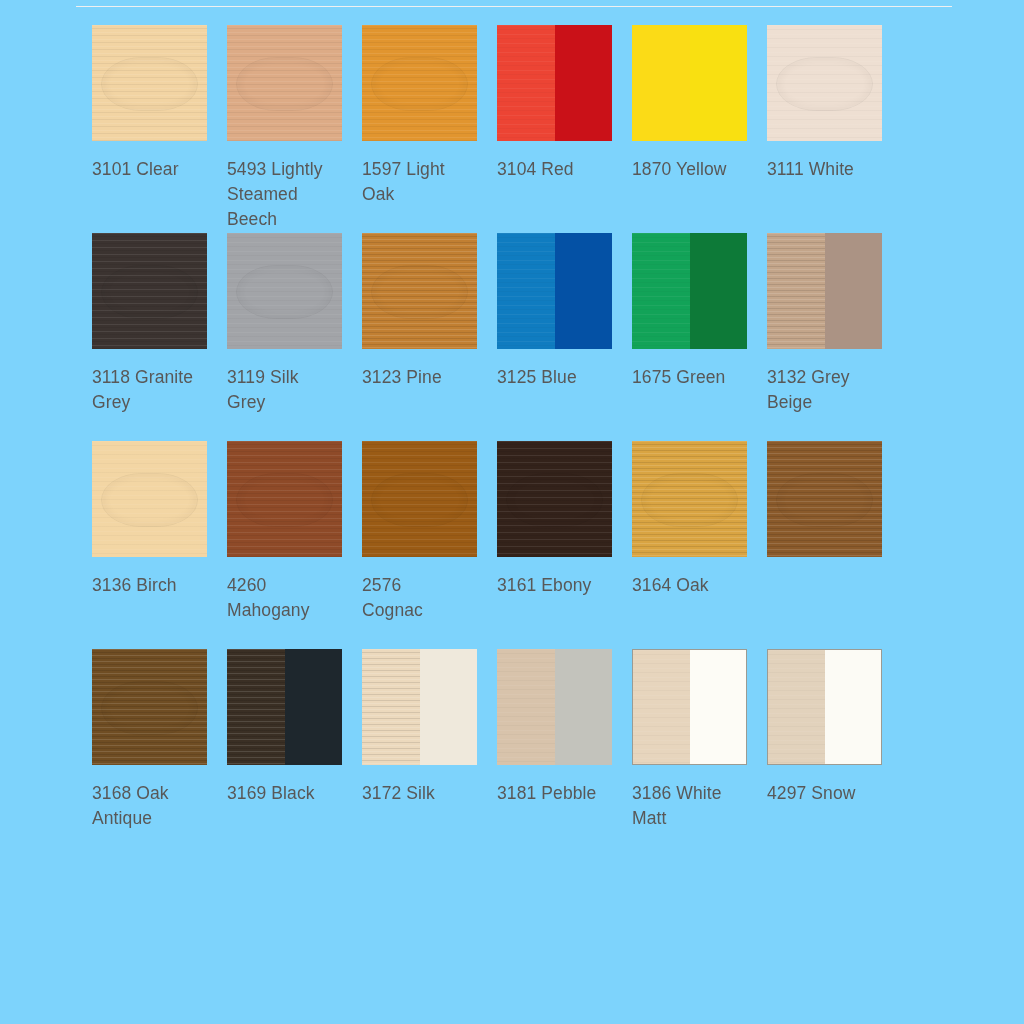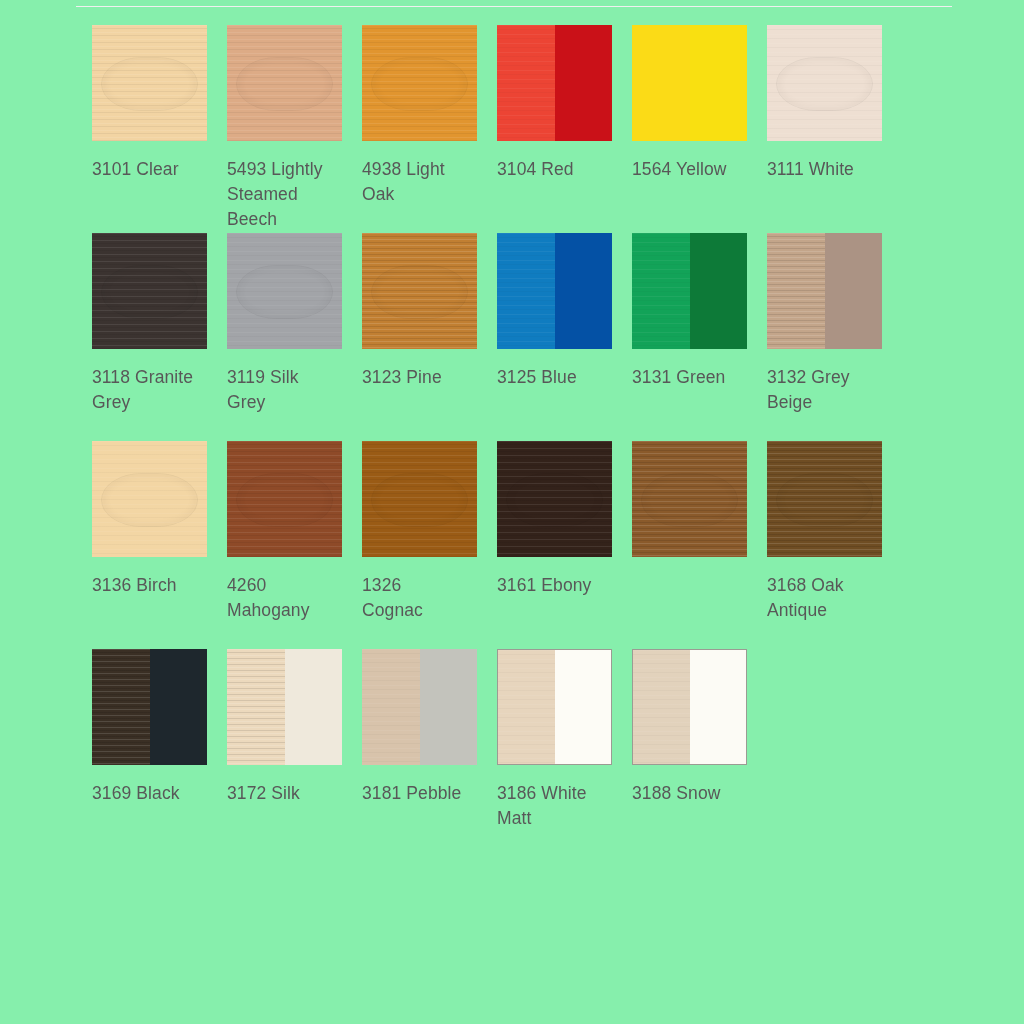--- a/index.html
+++ b/index.html
@@ -13,21 +13,21 @@
     height: 1024px;
     font-family: "Liberation Sans", sans-serif;
     -webkit-font-smoothing: antialiased;
     overflow: hidden;
   }
 
   .page {
     position: relative;
     width: 1024px;
     height: 1024px;
-    background: #86efac;
+    background: #7dd3fc;
   }
 
   .top-rule {
     position: absolute;
     left: 76px;
     top: 6px;
     width: 876px;
     height: 1px;
     background: #f0f0f0;
   }
@@ -160,40 +160,40 @@
         </div>
         <div class="label">5493 Lightly
 Steamed
 Beech</div>
       </div>
       <div class="swatch-cell">
         <div class="swatch" style="background: rgb(225, 149, 47);">
           <div class="grain "></div>
           <div class="cathedral"></div>
         </div>
-        <div class="label">4938 Light
+        <div class="label">1597 Light
 Oak</div>
       </div>
       <div class="swatch-cell">
         <div class="swatch">
           <div class="half left" style="background: rgb(236, 68, 52);">
             <div class="grain soft"></div>
           </div>
           <div class="half right" style="background: rgb(202, 17, 24);"></div>
         </div>
         <div class="label">3104 Red</div>
       </div>
       <div class="swatch-cell">
         <div class="swatch">
           <div class="half left" style="background: rgb(251, 219, 23);">
             <div class="grain none"></div>
           </div>
           <div class="half right" style="background: rgb(249, 224, 17);"></div>
         </div>
-        <div class="label">1564 Yellow</div>
+        <div class="label">1870 Yellow</div>
       </div>
       <div class="swatch-cell">
         <div class="swatch" style="background: rgb(238, 223, 210);">
           <div class="grain soft"></div>
           <div class="cathedral"></div>
         </div>
         <div class="label">3111 White</div>
       </div>
       <div class="swatch-cell">
         <div class="swatch" style="background: rgb(59, 51, 48);">
@@ -227,21 +227,21 @@
         </div>
         <div class="label">3125 Blue</div>
       </div>
       <div class="swatch-cell">
         <div class="swatch">
           <div class="half left" style="background: rgb(18, 163, 88);">
             <div class="grain soft"></div>
           </div>
           <div class="half right" style="background: rgb(13, 122, 56);"></div>
         </div>
-        <div class="label">3131 Green</div>
+        <div class="label">1675 Green</div>
       </div>
       <div class="swatch-cell">
         <div class="swatch">
           <div class="half left" style="background: rgb(195, 165, 138);">
             <div class="grain strong"></div>
           </div>
           <div class="half right" style="background: rgb(171, 147, 132);"></div>
         </div>
         <div class="label">3132 Grey
 Beige</div>
@@ -259,29 +259,36 @@
           <div class="cathedral"></div>
         </div>
         <div class="label">4260
 Mahogany</div>
       </div>
       <div class="swatch-cell">
         <div class="swatch" style="background: rgb(154, 91, 21);">
           <div class="grain "></div>
           <div class="cathedral"></div>
         </div>
-        <div class="label">1326
+        <div class="label">2576
 Cognac</div>
       </div>
       <div class="swatch-cell">
         <div class="swatch" style="background: rgb(51, 34, 26);">
           <div class="grain "></div>
           <div class="cathedral"></div>
         </div>
         <div class="label">3161 Ebony</div>
+      </div>
+      <div class="swatch-cell">
+        <div class="swatch" style="background: rgb(217, 164, 66);">
+          <div class="grain strong"></div>
+          <div class="cathedral"></div>
+        </div>
+        <div class="label">3164 Oak</div>
       </div>
       <div class="swatch-cell">
         <div class="swatch" style="background: rgb(138, 90, 43);">
           <div class="grain strong"></div>
           <div class="cathedral"></div>
         </div>
       </div>
       <div class="swatch-cell">
         <div class="swatch" style="background: rgb(111, 77, 35);">
           <div class="grain strong"></div>
@@ -327,17 +334,17 @@
         <div class="label">3186 White
 Matt</div>
       </div>
       <div class="swatch-cell">
         <div class="swatch bordered">
           <div class="half left" style="background: rgb(226, 210, 188);">
             <div class="grain soft"></div>
           </div>
           <div class="half right" style="background: rgb(252, 251, 245);"></div>
         </div>
-        <div class="label">3188 Snow</div>
+        <div class="label">4297 Snow</div>
       </div>
     </div>
 
 </div>
 
 </body></html>

